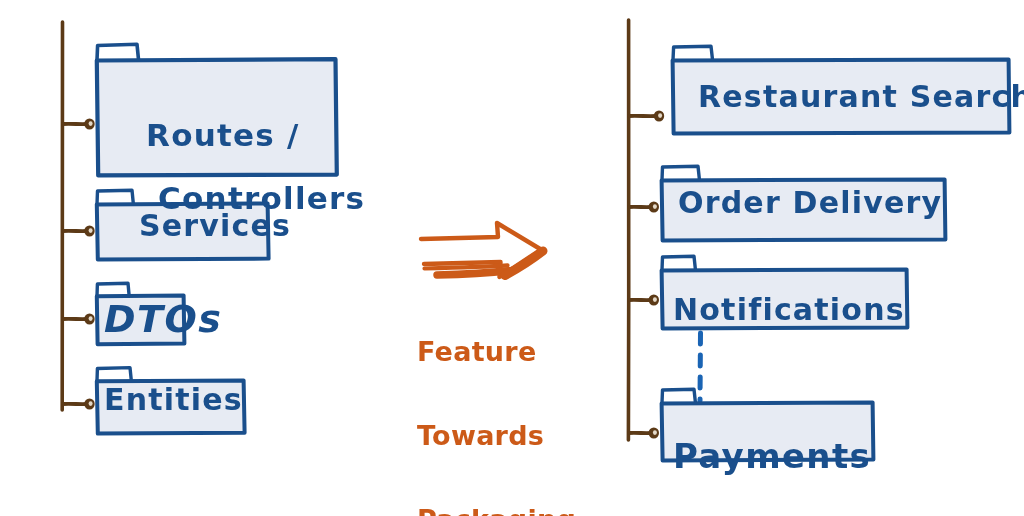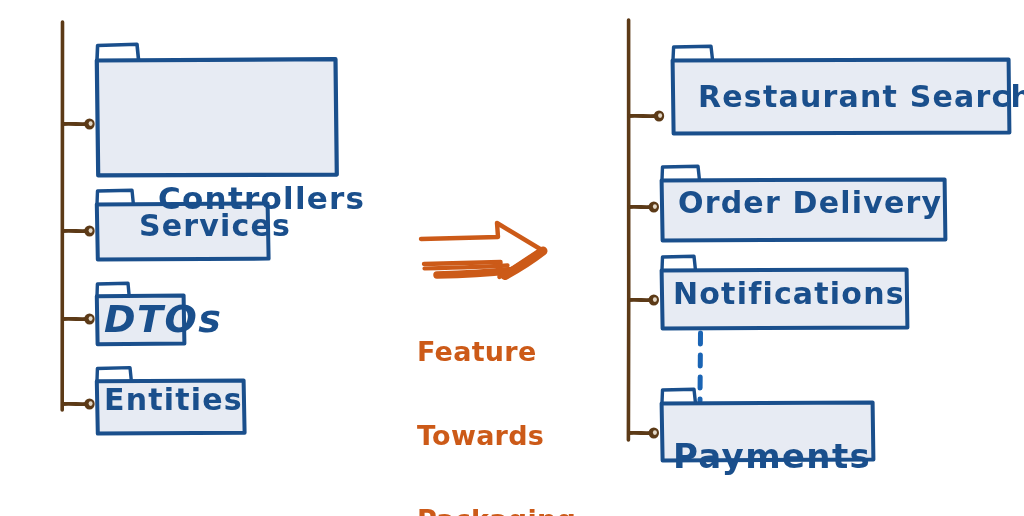--- a/index.html
+++ b/index.html
@@ -148,35 +148,35 @@
     <path d="M700.5 333 L700 401" fill="none" stroke="#1a64b4" stroke-width="5" stroke-linecap="round" stroke-dasharray="11 11"></path>
 
     <g>
       <path d="M662 403 L662.5 390 L694 389.2 L695.5 403.4" fill="#ffffff" stroke="#1a4f8c" stroke-width="3.4" stroke-linejoin="round" stroke-linecap="round"></path>
       <path d="M661.6 403.4 L872.6 402.4 L873.4 459.4 L662.6 460.4 Z" fill="#e7ebf3" stroke="#1a4f8c" stroke-width="4.0" stroke-linejoin="round"></path>
     </g>
   </g>
 </svg>
 
 <div class="folder-label" style="left:122px; top:88px; font-size:31px;">
-  <br>
+  <span>Routes /</span><br>
   <span style="display:inline-block;margin-left:12px;">Controllers</span>
 </div>
 
 <div class="folder-label" style="left:107px; top:211px; font-size:30px;margin-left:32px;">Services</div>
 
 <div class="folder-label" style="left:104px; top:300px; font-size:38px;font-style:italic;">DTOs</div>
 
 <div class="folder-label" style="left:104px; top:385px; font-size:30px;">Entities</div>
 
 <div class="folder-label" style="left:690px; top:82px; font-size:30px;margin-left:8px;">Restaurant Search</div>
 
 <div class="folder-label" style="left:678px; top:188px; font-size:30px;">Order Delivery</div>
 
-<div class="folder-label" style="left:673px; top:279px; font-size:30px;text-align:right;">Notifications</div>
+<div class="folder-label" style="left:673px; top:295px; font-size:30px;text-align:right;">Notifications</div>
 
 <div class="folder-label" style="left:673px; top:411px; font-size:34px;margin-top:28px;">Payments</div>
 
 <div class="arrow-caption" style="left:417px; top:284px;">
   <div>Feature</div>
   <div>Towards</div>
   <div>Packaging</div>
 </div>
 
 </body></html>

